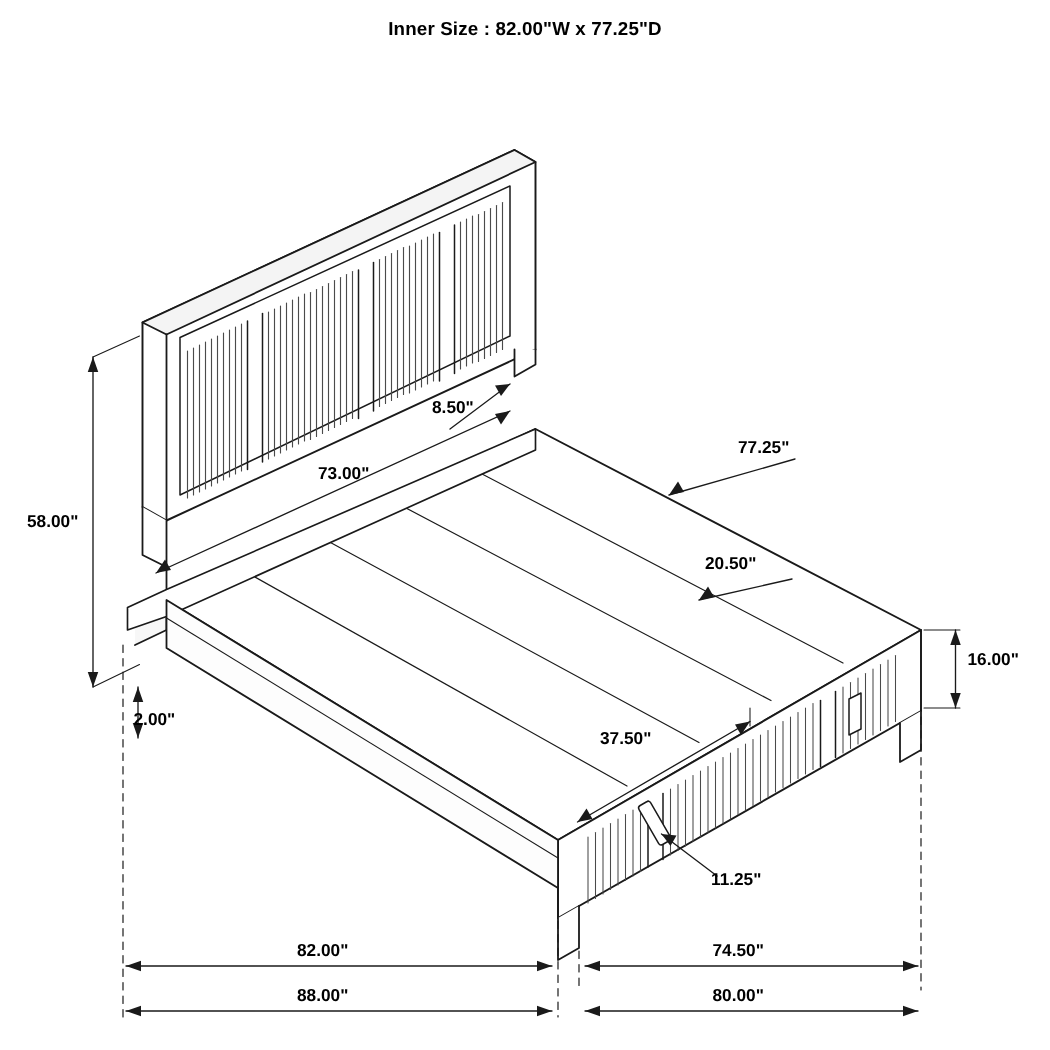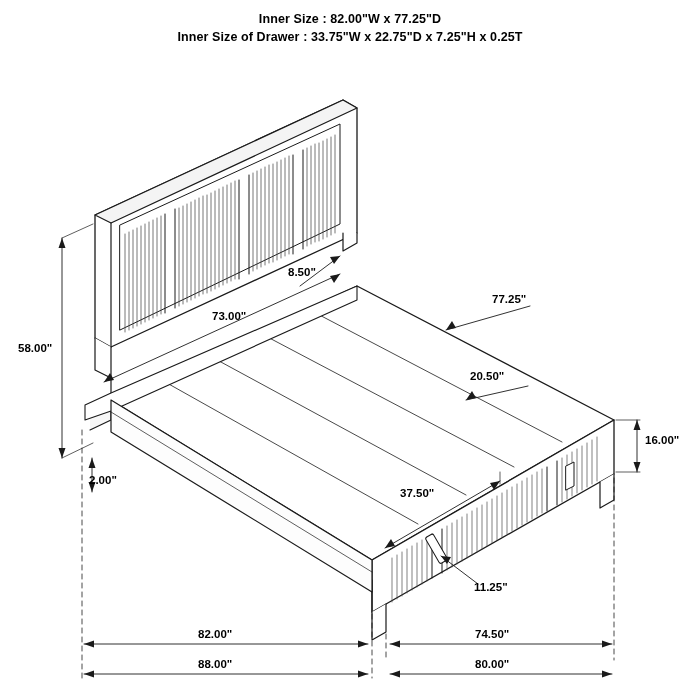--- a/index.html
+++ b/index.html
@@ -47,21 +47,20 @@
     color: #000;
   }
 </style>
 </head>
 <body>
 
 <div id="stage">
 
   <div class="hdr">
     <div>Inner Size : 82.00"W x 77.25"D</div>
-    <div>Inner Size of Drawer : 33.75"W x 22.75"D x 7.25"H x 0.25T</div>
   </div>
 
   <svg class="diagram" viewBox="0 0 700 700">
     <g fill="none" stroke="#1a1a1a" stroke-width="1.2" stroke-linejoin="round" stroke-linecap="round">
 
       <g>
 
         <polygon points="95,215 343,100 357,108 357,233 111,347 95,338" fill="#ffffff" stroke="#1a1a1a" stroke-width="1.3"></polygon>
 
         <polyline points="95,215 343,100 357,108 111,223 95,215" fill="#f4f4f4"></polyline>

